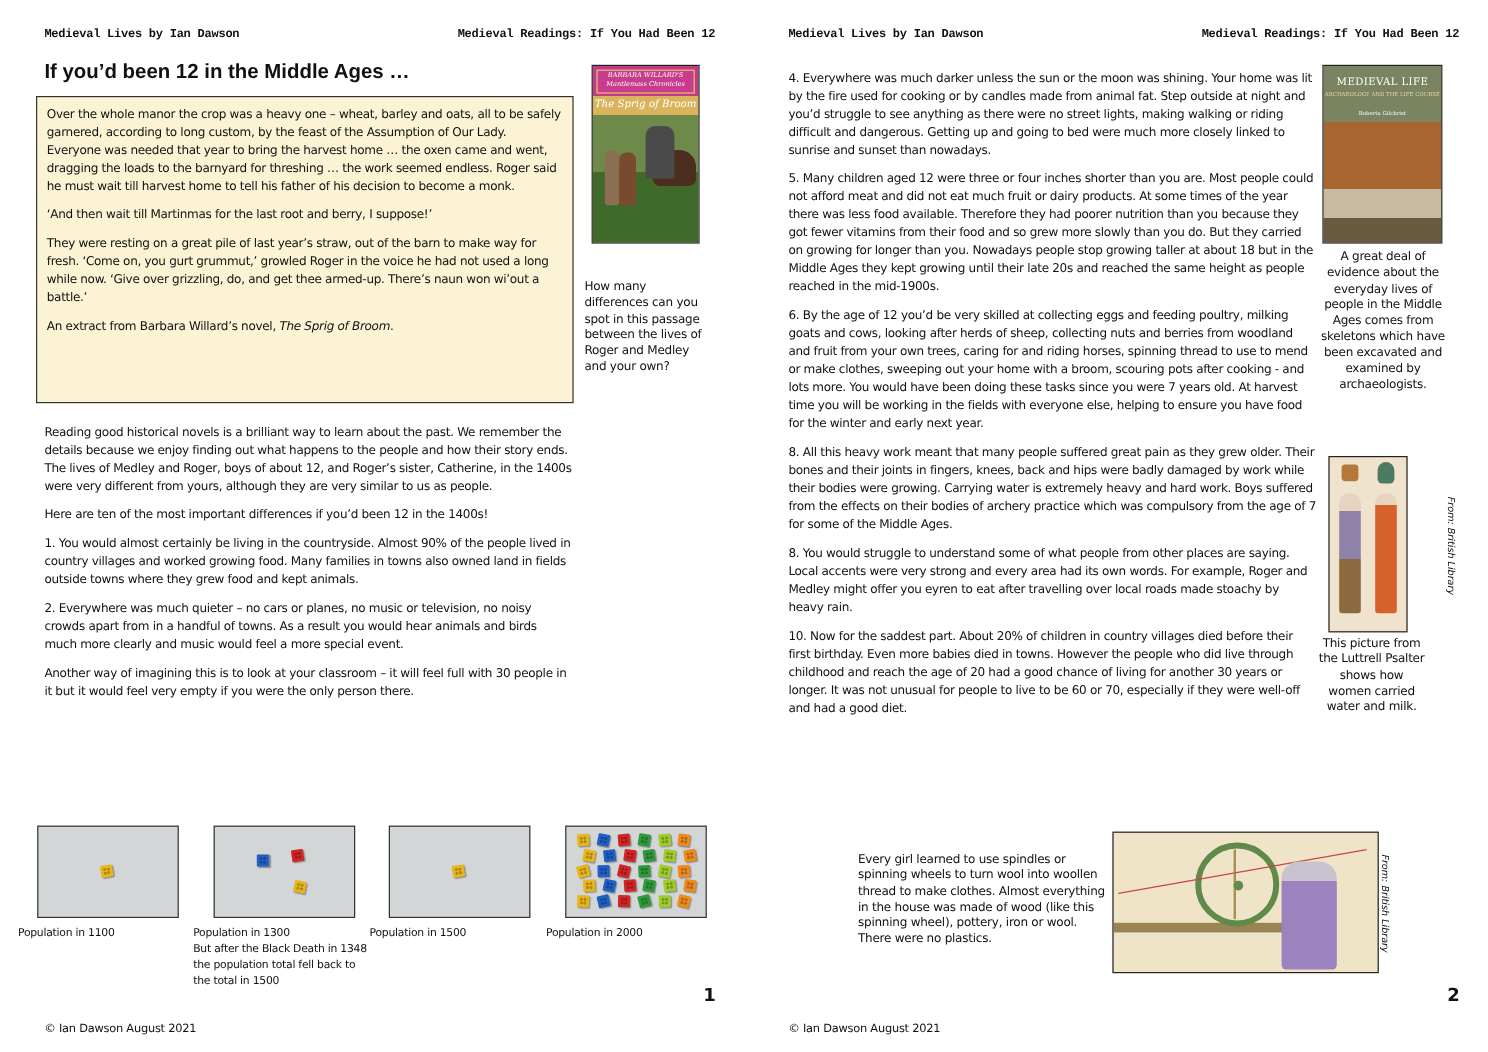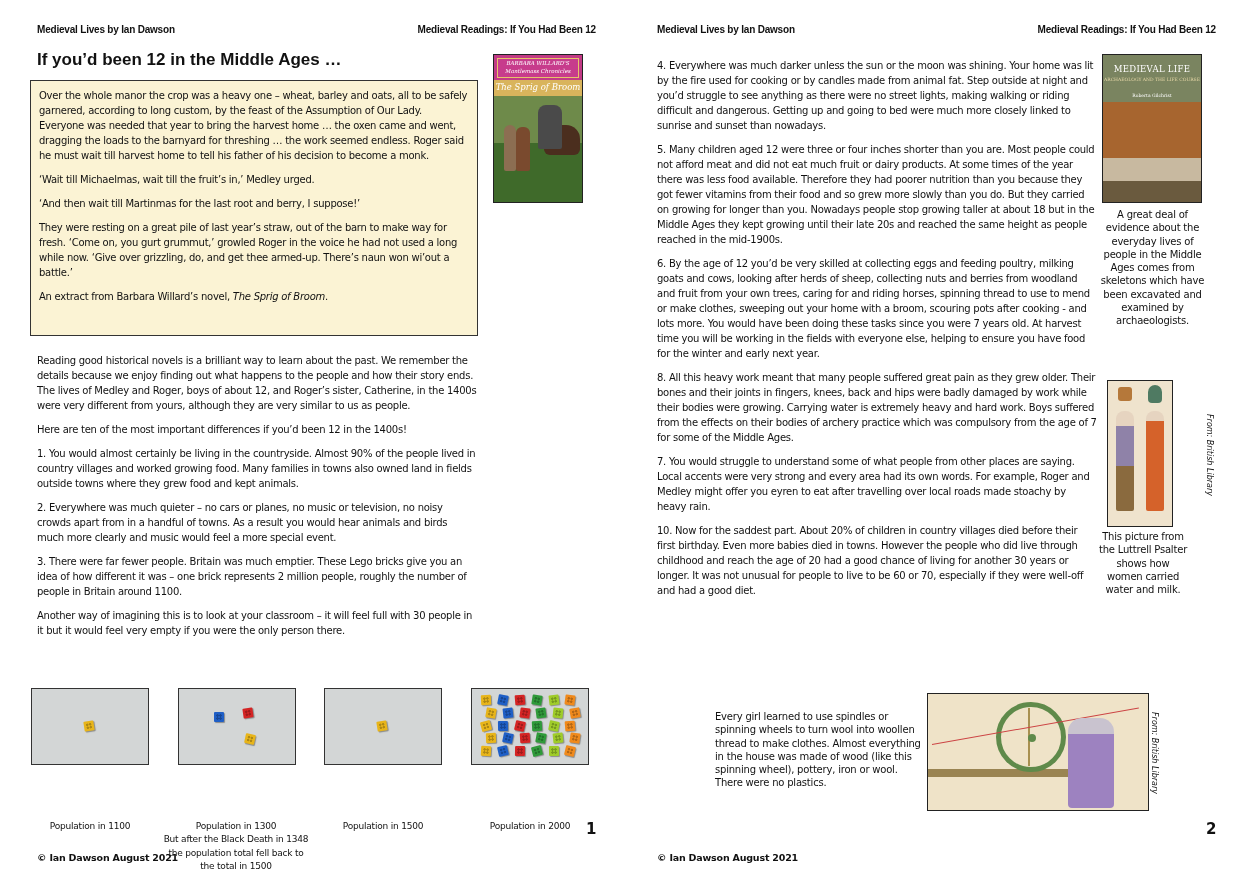--- a/index.html
+++ b/index.html
@@ -3,21 +3,21 @@
 <meta charset="utf-8">
 <style>
   * { box-sizing: border-box; margin: 0; padding: 0; }
   html, body { width: 1240px; height: 877px; background: #ffffff; overflow: hidden; }
   body { font-family: "Liberation Sans", sans-serif; color: #111; position: relative; }
 
   .page { position: absolute; top: 0; width: 620px; height: 877px; }
   .page.p1 { left: 0; }
   .page.p2 { left: 620px; }
 
-  .hdr { position: absolute; top: 24px; font-size: 10px; font-weight: bold; font-family: Liberation Sans, sans-serif; letter-spacing: -0.2px; }
+  .hdr { position: absolute; top: 24px; font-size: 10px; font-weight: bold; font-family: Liberation Mono, monospace; letter-spacing: -0.2px; }
   .hdr-l { left: 37px; }
   .hdr-r { right: 24px; }
   .p2 .hdr-l { left: 37px; }
   .p2 .hdr-r { right: 24px; }
 
   .title { position: absolute; left: 37px; top: 50px; font-size: 17px; font-weight: bold; font-family: "Liberation Sans", sans-serif; }
 
   .body-text { font-family: "DejaVu Sans", sans-serif; font-size: 10px; line-height: 15px; letter-spacing: -0.25px; color: #111; }
   .body-text p { margin-bottom: 9px; }
 
@@ -37,28 +37,28 @@
   .book1 .man { position: absolute; left: 10px; top: 70px; width: 12px; height: 46px; background: #8c6e52; border-radius: 6px 6px 2px 2px; }
 
   .side-note { position: absolute; font-family: "DejaVu Sans", sans-serif; font-size: 10px; line-height: 13.3px; letter-spacing: -0.2px; color: #111; }
   .note1 { left: 487px; top: 233px; width: 100px; }
 
   .lego { position: absolute; top: 688px; width: 118px; height: 77px; background: #d3d6d6; border: 1.5px solid #333; }
   .lego .brick { position: absolute; width: 10px; height: 10px; border-radius: 1px; box-shadow: 1px 1px 1px rgba(0,0,0,0.35); }
   .lego .brick::after { content: ""; position: absolute; left: 2px; top: 2px; width: 6px; height: 6px; background: radial-gradient(circle at 25% 25%, rgba(0,0,0,0.25) 1px, transparent 1.5px), radial-gradient(circle at 75% 25%, rgba(0,0,0,0.25) 1px, transparent 1.5px), radial-gradient(circle at 25% 75%, rgba(0,0,0,0.25) 1px, transparent 1.5px), radial-gradient(circle at 75% 75%, rgba(0,0,0,0.25) 1px, transparent 1.5px); }
   .lego1 { left: 31px; } .lego2 { left: 178px; } .lego3 { left: 324px; } .lego4 { left: 471px; }
 
-  .cap { position: absolute; top: 772px; width: 150px; text-align: center; font-family: "DejaVu Sans", sans-serif; font-size: 9px; line-height: 13.3px; letter-spacing: -0.2px; margin-top: 48px; }
+  .cap { position: absolute; top: 772px; width: 150px; font-family: "DejaVu Sans", sans-serif; font-size: 9px; line-height: 13.3px; letter-spacing: -0.2px; }
   .cap1 { left: 15px; } .cap2 { left: 161px; } .cap3 { left: 308px; } .cap4 { left: 455px; }
 
   .pnum { position: absolute; top: 820px; font-size: 15px; font-weight: bold; font-family: "DejaVu Sans", sans-serif; }
   .p1 .pnum { left: 586px; }
   .p2 .pnum { left: 586px; }
 
-  .footer { position: absolute; top: 852px; left: 37px; font-size: 9.5px; font-weight: bold; font-family: "DejaVu Sans", sans-serif; letter-spacing: -0.2px; }
+  .footer { position: absolute; top: 852px; left: 37px; font-size: 9.5px; font-weight: normal; font-family: "DejaVu Sans", sans-serif; letter-spacing: -0.2px; }
 
   .p2-text { position: absolute; left: 37px; top: 58px; width: 440px; }
   .p2-text p { margin-bottom: 9px; }
 
   .book2 { left: 482px; top: 54px; width: 100px; height: 149px; background: linear-gradient(180deg, #7a8460 0 32%, #a7652f 32% 70%, #c8b9a0 70% 86%, #6a5a3e 86% 100%); }
   .book2 .b2-title { position: absolute; top: 9px; left: 0; right: 0; text-align: center; color: #fff; font-family: "DejaVu Serif", serif; font-size: 8.5px; letter-spacing: 0.3px; }
   .book2 .b2-sub { position: absolute; top: 22px; left: 0; right: 0; text-align: center; color: #e8d9a8; font-family: "DejaVu Serif", serif; font-size: 4.5px; line-height: 6px; }
   .book2 .b2-auth { position: absolute; top: 38px; left: 0; right: 0; text-align: center; color: #fff; font-family: "DejaVu Serif", serif; font-size: 4.5px; }
   .note2 { left: 475px; top: 208px; width: 115px; text-align: center; }
 
@@ -84,45 +84,44 @@
 </head>
 <body>
 
 <div class="page p1">
   <div class="hdr hdr-l">Medieval Lives by Ian Dawson</div>
   <div class="hdr hdr-r">Medieval Readings: If You Had Been 12</div>
   <h1 class="title">If you’d been 12 in the Middle Ages …</h1>
 
   <div class="extract-box body-text">
     <p>Over the whole manor the crop was a heavy one – wheat, barley and oats, all to be safely garnered, according to long custom, by the feast of the Assumption of Our Lady. Everyone was needed that year to bring the harvest home … the oxen came and went, dragging the loads to the barnyard for threshing … the work seemed endless. Roger said he must wait till harvest home to tell his father of his decision to become a monk.</p>
-    <p>‘Wait till Michaelmas, wait till the fruit’s in,’ Medley urged.</p>
     <p>‘And then wait till Martinmas for the last root and berry, I suppose!’</p>
     <p>They were resting on a great pile of last year’s straw, out of the barn to make way for fresh. ‘Come on, you gurt grummut,’ growled Roger in the voice he had not used a long while now. ‘Give over grizzling, do, and get thee armed-up. There’s naun won wi’out a battle.’</p>
     <p><span>An extract from Barbara Willard’s novel, </span><em>The Sprig of Broom</em><span>.</span></p>
   </div>
 
   <div class="photo book1">
     <div class="b-top">
       <div>BARBARA WILLARD'S</div>
       <div>Mantlemass Chronicles</div>
     </div>
     <div class="b-sub">The Sprig of Broom</div>
     <div class="man"></div>
     <div class="boy"></div>
     <div class="horse"></div>
     <div class="rider"></div>
   </div>
 
+  <div class="side-note note1">How many differences can you spot in this passage between the lives of Roger and Medley and your own?</div>
 
   <div class="intro body-text">
     <p>Reading good historical novels is a brilliant way to learn about the past. We remember the details because we enjoy finding out what happens to the people and how their story ends. The lives of Medley and Roger, boys of about 12, and Roger’s sister, Catherine, in the 1400s were very different from yours, although they are very similar to us as people.</p>
     <p>Here are ten of the most important  differences if you’d been 12 in the 1400s!</p>
     <p>1. You would almost certainly be living in the countryside. Almost 90% of the people lived in country villages and worked growing food. Many families in towns also owned land in fields outside towns where they grew food and kept animals.</p>
     <p>2. Everywhere was much quieter – no cars or planes, no music or television, no noisy crowds apart from in a handful of towns. As a result you would hear animals and birds much more clearly and music would feel a more special event.</p>
-    <p>3. There were far fewer people. Britain was much emptier. These Lego bricks give you an idea of how different it was – one brick represents 2 million people, roughly the number of people in Britain around 1100.</p>
     <p>Another way of imagining this is to look at your classroom – it will feel full with 30 people in it but it would feel very empty if you were the only person there.</p>
   </div>
 
   <div class="lego lego1">
       <div class="brick" style="left: 45%; top: 42%; background: rgb(232, 181, 26); transform: rotate(-9.09deg);"></div>
     </div>
   <div class="lego lego2">
       <div class="brick" style="left: 30%; top: 30%; background: rgb(31, 95, 198); transform: rotate(0deg);"></div>
       <div class="brick" style="left: 55%; top: 25%; background: rgb(212, 36, 36); transform: rotate(-8.4deg);"></div>
       <div class="brick" style="left: 57%; top: 60%; background: rgb(232, 181, 26); transform: rotate(12.09deg);"></div>
@@ -177,21 +176,21 @@
 
 <div class="page p2">
   <div class="hdr hdr-l">Medieval Lives by Ian Dawson</div>
   <div class="hdr hdr-r">Medieval Readings: If You Had Been 12</div>
 
   <div class="p2-text body-text">
     <p>4. Everywhere was much darker unless the sun or the moon was shining. Your home was lit by the fire used for cooking or by candles made from animal fat. Step outside at night and you’d struggle to see anything as there were no street lights, making walking or riding difficult and dangerous. Getting up and going to bed were much more closely linked to sunrise and sunset than nowadays.</p>
     <p>5. Many children aged 12 were three or four inches shorter than you are. Most people could not afford meat and did not eat much fruit or dairy products. At some times of the year there was less food available. Therefore they had poorer nutrition than you because they got fewer vitamins from their food and so grew more slowly than you do. But they carried on growing for longer than you. Nowadays people stop growing taller at about 18 but in the Middle Ages they kept growing until their late 20s and reached the same height as people reached in the mid-1900s.</p>
     <p>6. By the age of 12 you’d be very skilled at collecting eggs and feeding poultry, milking goats and cows, looking after herds of sheep, collecting nuts and berries from woodland and fruit from your own trees, caring for and riding horses, spinning thread to use to mend or make clothes, sweeping out your home with a broom, scouring pots after cooking - and lots more. You would have been doing these tasks since you were 7 years old. At harvest time you will be working in the fields with everyone else, helping to ensure you have food for the winter and early next year.</p>
     <p>8. All this heavy work meant that many people suffered great pain as they grew older. Their bones and their joints in fingers, knees, back and hips were badly damaged by work while their bodies were growing. Carrying water is extremely heavy and hard work. Boys suffered from the effects on their bodies of archery practice which was compulsory from the age of 7 for some of the Middle Ages.</p>
-    <p>7. You would struggle to understand some of what people from other places are saying. Local accents were very strong and every area had its own words. For example, Roger and Medley might offer you eyren to eat after travelling over local roads made stoachy by heavy rain.</p>
+    <p>8. You would struggle to understand some of what people from other places are saying. Local accents were very strong and every area had its own words. For example, Roger and Medley might offer you eyren to eat after travelling over local roads made stoachy by heavy rain.</p>
     <p>10. Now for the saddest part. About 20% of children in country villages died before their first birthday. Even more babies died in towns. However the people who did live through childhood and reach the age of 20 had a good chance of living for another 30 years or longer. It was not unusual for people to live to be 60 or 70, especially if they were well-off and had a good diet.</p>
   </div>
 
   <div class="photo book2">
     <div class="b2-title">MEDIEVAL LIFE</div>
     <div class="b2-sub">ARCHAEOLOGY AND THE LIFE COURSE</div>
     <div class="b2-auth">Roberta Gilchrist</div>
   </div>
   <div class="side-note note2">A great deal of evidence about the everyday lives of people in the Middle Ages comes from skeletons which have been excavated and examined by archaeologists.</div>
 

